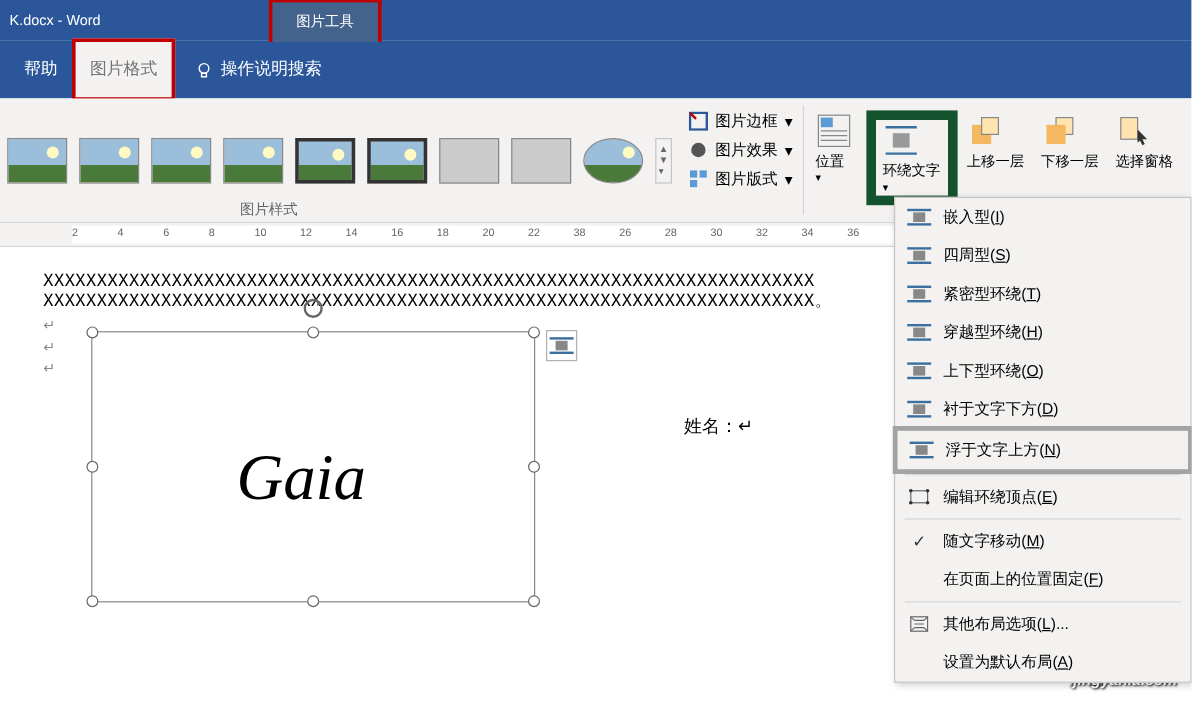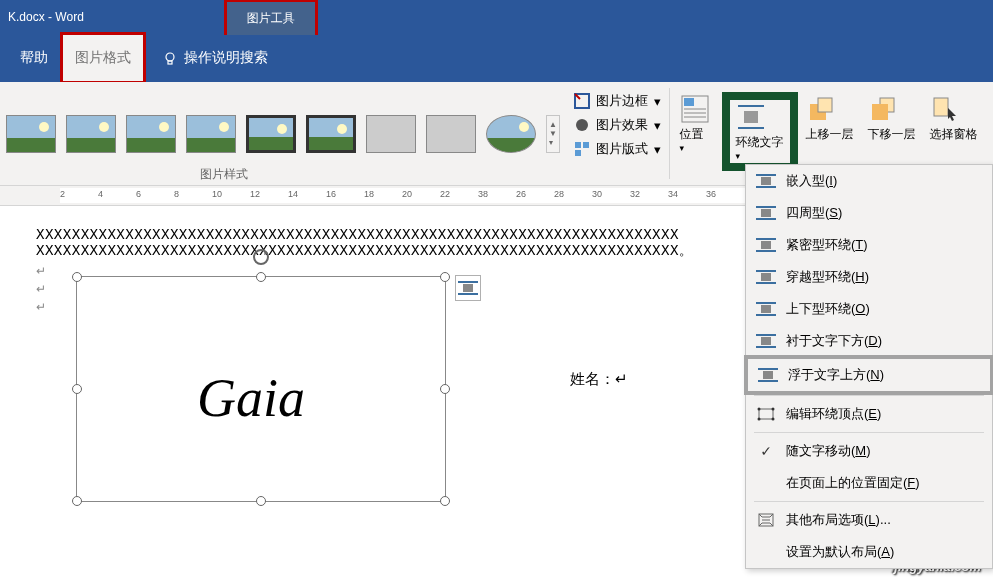--- a/index.html
+++ b/index.html
@@ -34,21 +34,21 @@
     .wrap-highlight { border: 8px solid #14532d; }
     .group-label { position: absolute; bottom: 2px; left: 200px; font-size: 12px; color: #666; }
     
     .ruler { height: 20px; background: #F3F2F1; border-bottom: 1px solid #D5D5D5; position: relative; font-size: 9px; color: #666; display: flex; align-items: center; padding-left: 36px; }
     .ruler-white { position: absolute; left: 60px; right: 60px; top: 2px; bottom: 2px; background: #fff; }
     .ruler-tick { position: absolute; top: 3px; font-size: 9px; }
     
     .doc-area { background: #fff; padding: 20px 36px; position: relative; height: 448px; }
     .doc-text { font-family: monospace; font-size: 14px; letter-spacing: 0.5px; word-break: break-all; }
     .para-mark { color: #888; font-size: 12px; margin: 4px 0; display: block; }
-    .name-label { position: absolute; left: 570px; top: 140px; font-size: 15px; font-family: "SimSun", serif; margin-top: 24px; }
+    .name-label { position: absolute; left: 570px; top: 140px; font-size: 15px; font-family: "SimSun", serif; }
     
     .sel-box { position: absolute; left: 76px; top: 70px; width: 370px; height: 226px; border: 1px solid #888; }
     .sel-handle { width: 10px; height: 10px; background: #fff; border: 1px solid #666; border-radius: 50%; position: absolute; }
     .h-tl { top: -5px; left: -5px; } .h-tm { top: -5px; left: calc(50% - 5px); } .h-tr { top: -5px; right: -5px; }
     .h-ml { top: calc(50% - 5px); left: -5px; } .h-mr { top: calc(50% - 5px); right: -5px; }
     .h-bl { bottom: -5px; left: -5px; } .h-bm { bottom: -5px; left: calc(50% - 5px); } .h-br { bottom: -5px; right: -5px; }
     .rotate-handle { position: absolute; top: -30px; left: calc(50% - 10px); width: 20px; height: 20px; }
     .layout-opts { position: absolute; right: -36px; top: -2px; width: 26px; height: 26px; border: 1px solid #B0B0B0; background: #fff; display: flex; align-items: center; justify-content: center; cursor: pointer; }
     .sig-text { font-family: "Brush Script MT", cursive; font-size: 54px; font-style: italic; position: absolute; left: 120px; top: 90px; }
     

